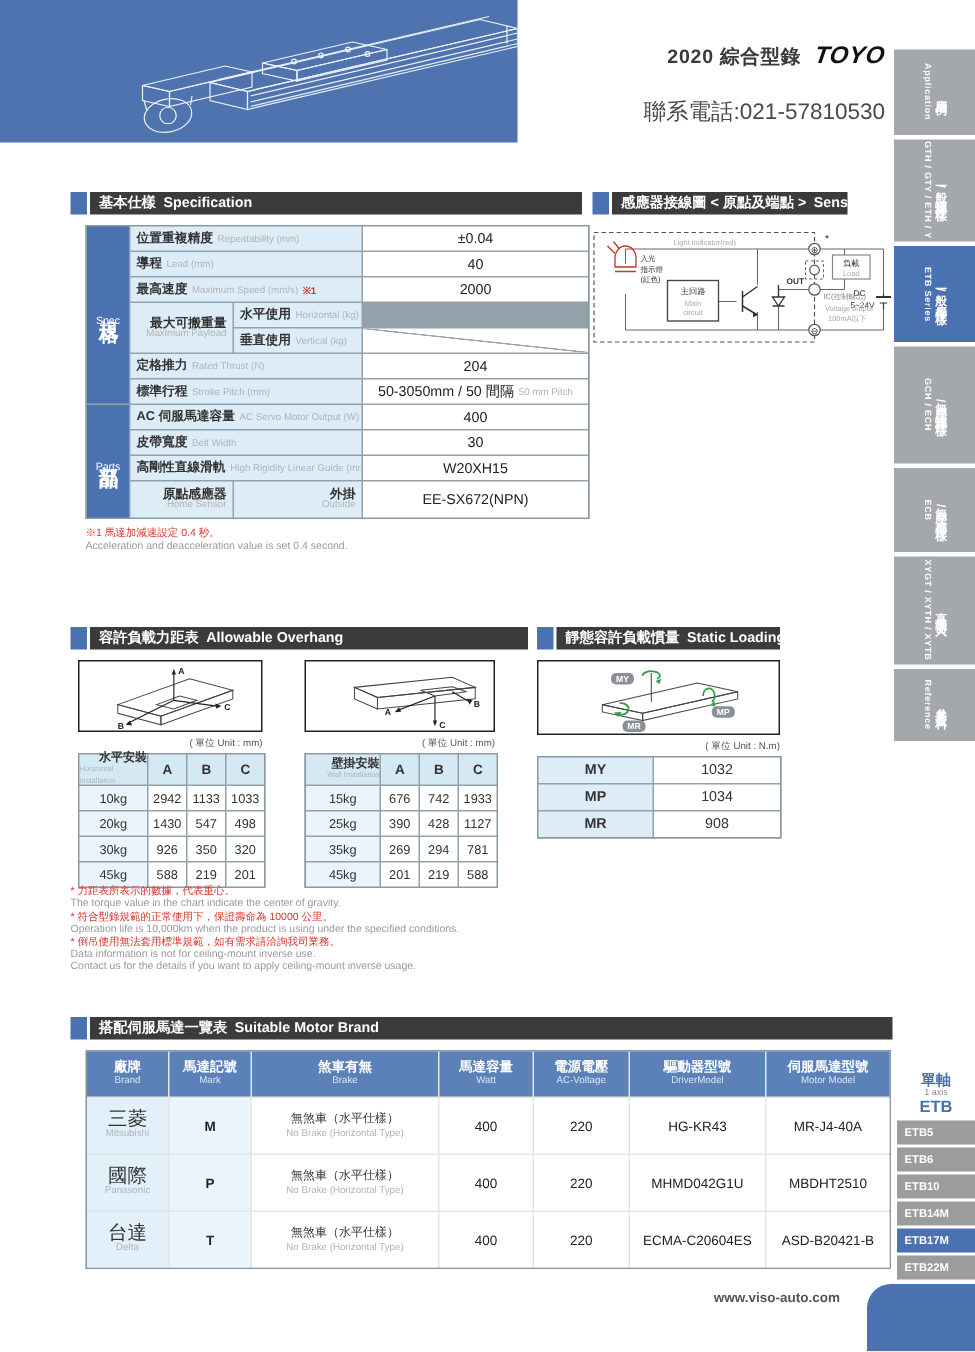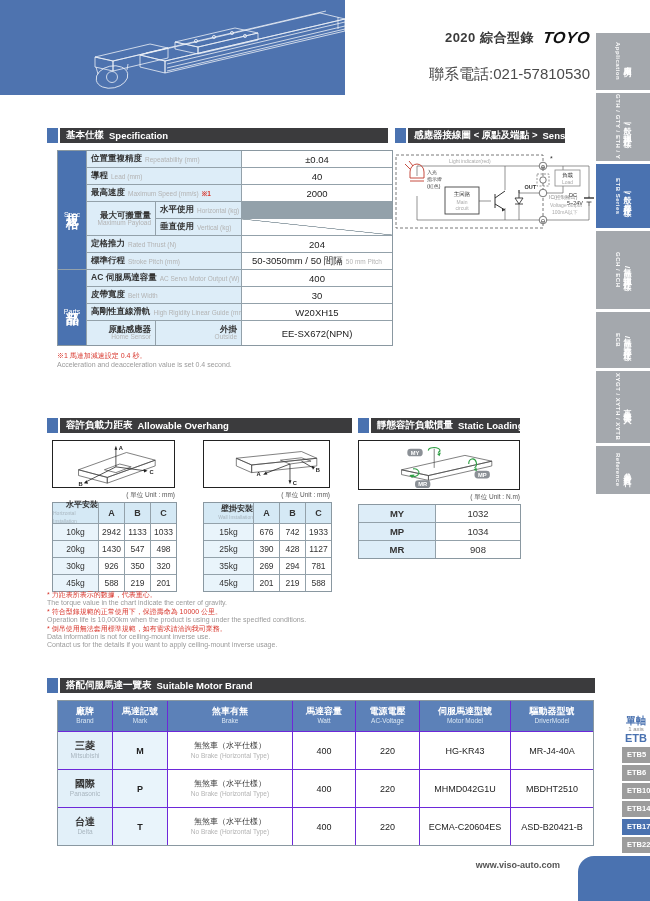--- a/index.html
+++ b/index.html
@@ -74,35 +74,35 @@
   
   .mo-box{position:absolute;left:358px;top:440px;width:162px;height:50px;border:1.5px solid #222;background:#fff}
   .mo-box svg{display:block;width:100%;height:100%}
   .mo-table{position:absolute;left:358px;top:504px;display:grid;grid-template-columns:76px 84px;grid-auto-rows:17px;gap:1px;background:#93a1aa;border:1px solid #8a98a1}
   .mo-l{background:var(--cell-blue);display:flex;align-items:center;justify-content:center;font-size:9.5px;font-weight:bold;color:#333}
   .mo-v{background:#fff;display:flex;align-items:center;justify-content:center;font-size:9.5px;color:#333}
 
   
   .motor-table{position:absolute;left:57px;top:700px;display:grid;
     grid-template-columns:54px 54px 124px 62px 63px 90px 82px;grid-template-rows:30px 37px 37px 37px;
-    gap:1px;background:#6d28d9;border:1px solid #8a98a1}
+    gap:1px;background:#e5e5e5;border:1px solid #8a98a1}
   .mh{background:var(--table-head-blue);color:#fff;display:flex;flex-direction:column;align-items:center;justify-content:center;line-height:10px}
   .mh .zh{font-size:9px;font-weight:bold}
   .mh .en{font-size:6.5px;color:#d9e6f2}
   .mc{background:#fff;display:flex;align-items:center;justify-content:center;font-size:9px;color:#222;text-align:center}
   .mc.col2{flex-direction:column;line-height:10px}
   .mc.brand{background:#e2f0f9}
-  .mc.brand .zh{font-size:10px;font-weight:bold;color:#333}
+  .mc.brand .zh{font-size:13px;font-weight:normal;color:#333}
   .mc.brand .en{font-size:6.5px;color:#a9b6bf}
   .mc.mark{background:var(--cell-blue-light);font-weight:bold}
   .mc.brake .zh{font-size:8px;color:#333}
   .mc.brake .en{font-size:6.5px;color:#b3b3b3}
 
   
-  .etb-nav{position:absolute;right:0;top:716px;width:28px}
+  .etb-nav{position:absolute;right:0;top:716px;width:52px}
   .etb-head{text-align:center;margin-bottom:4px;line-height:9px}
   .etb-zh{font-size:10px;font-weight:bold;color:var(--accent)}
   .etb-1axis{font-size:6px;color:#888}
   .etb-code{font-size:11px;font-weight:bold;color:var(--accent)}
   .etb-tab{height:16px;line-height:16px;background:#9c9c9c;color:#fff;font-size:7.5px;font-weight:bold;padding-left:5px;margin-bottom:2px}
   .etb-tab.active{background:var(--accent)}
 
   .corner{position:absolute;right:0;bottom:0;width:72px;height:45px;background:var(--accent);border-top-left-radius:16px}
   .site{position:absolute;left:0;top:860px;width:560px;text-align:right;font-size:9px;font-weight:bold;color:#555}
 
@@ -563,26 +563,26 @@
       </div>
     <div class="mh">
         <span class="zh">馬達容量</span>
         <span class="en">Watt</span>
       </div>
     <div class="mh">
         <span class="zh">電源電壓</span>
         <span class="en">AC-Voltage</span>
       </div>
     <div class="mh">
+        <span class="zh">驅動器型號</span>
+        <span class="en">DriverModel</span>
+      </div>
+    <div class="mh">
         <span class="zh">伺服馬達型號</span>
         <span class="en">Motor Model</span>
-      </div>
-    <div class="mh">
-        <span class="zh">驅動器型號</span>
-        <span class="en">DriverModel</span>
       </div>
 
     <div class="mc col2 brand">
         <span class="zh">三菱</span>
         <span class="en">Mitsubishi</span>
       </div>
     <div class="mc mark">M</div>
     <div class="mc col2 brake">
         <span class="zh">無煞車（水平仕樣）</span>
         <span class="en">No Brake (Horizontal Type)</span>

